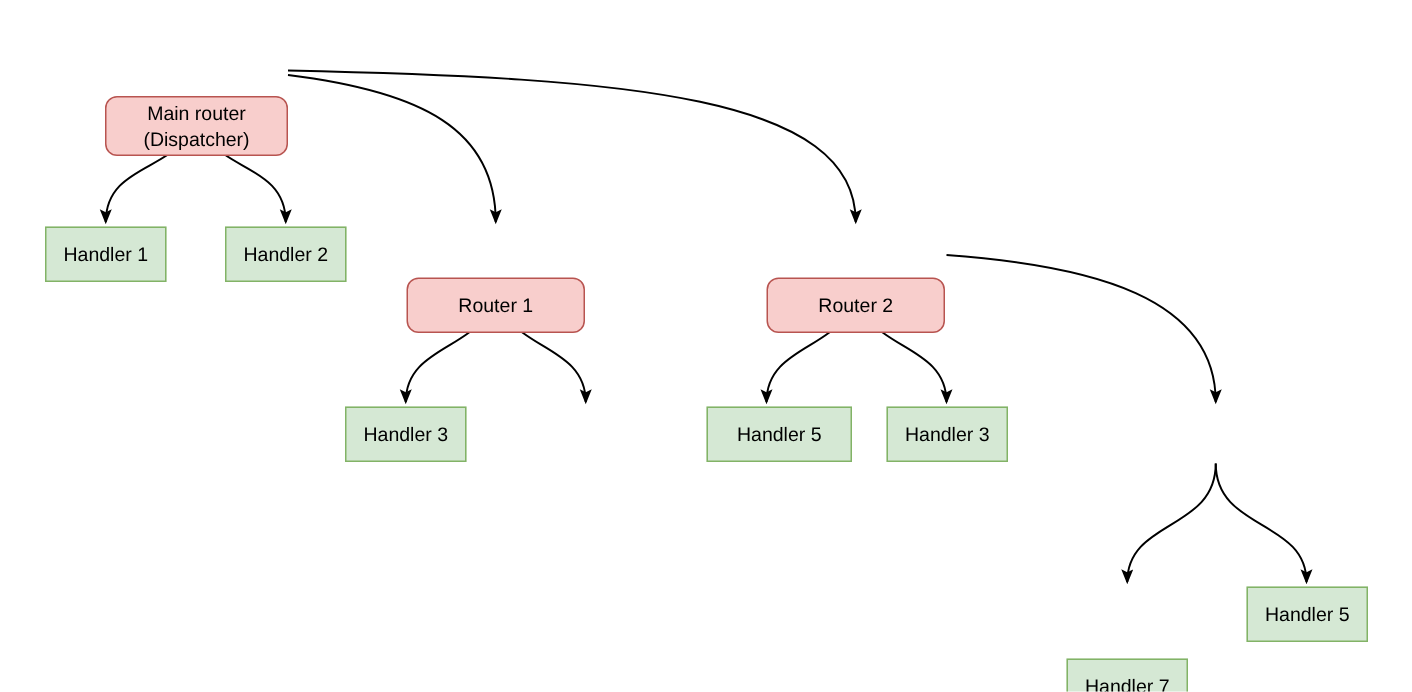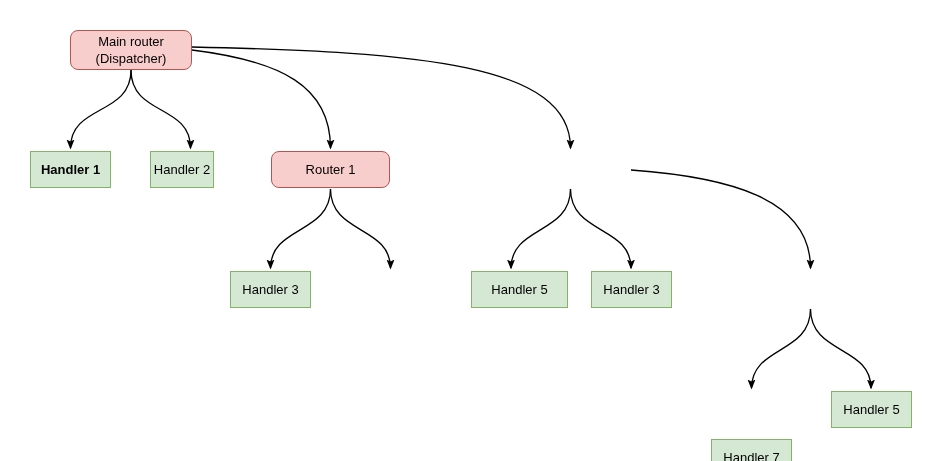--- a/index.html
+++ b/index.html
@@ -42,20 +42,21 @@
     justify-content: center;
     font-size: 13px;
     line-height: 17px;
     color: #000000;
     text-align: center;
   }
   .node.router {
     background: var(--router-fill);
     border: 1.5px solid var(--router-border);
     border-radius: 8px;
+    margin-top: 34px;
   }
   .node.handler {
     background: var(--handler-fill);
     border: 1.5px solid var(--handler-border);
     border-radius: 0;
   }
 </style>
 </head>
 <body>
 
@@ -78,32 +79,35 @@
     <path class="edge" d="M 631 170 C 728 177, 810.5 198, 810.5 268" marker-end="url(#arrow)"></path>
     <path class="edge" d="M 810.5 309 C 810.5 354, 751.5 346, 751.5 388" marker-end="url(#arrow)"></path>
     <path class="edge" d="M 810.5 309 C 810.5 354, 871 346, 871 388" marker-end="url(#arrow)"></path>
   </svg>
 
   <div class="node router" style="left:70px; top:30px; width:122px; height:40px;">
     <div>Main router</div>
     <div>(Dispatcher)</div>
   </div>
 
-  <div class="node handler" style="left:30px; top:151px; width:81px; height:37px;font-weight:bold;">
+  <div class="node handler" style="left:30px; top:151px; width:81px; height:37px;">
     <div>Handler 1</div>
   </div>
 
-  <div class="node handler" style="left:150px; top:151px; width:64px; height:37px;">
+  <div class="node handler" style="left:150px; top:151px; width:81px; height:37px;">
     <div>Handler 2</div>
   </div>
 
   <div class="node router" style="left:271px; top:151px; width:119px; height:37px;justify-content:center;">
     <div>Router 1</div>
   </div>
 
+  <div class="node router" style="left:511px; top:151px; width:119px; height:37px;">
+    <div>Router 2</div>
+  </div>
 
   <div class="node handler" style="left:230px; top:271px; width:81px; height:37px;text-align:right;">
     <div>Handler 3</div>
   </div>
 
 
   <div class="node handler" style="left:471px; top:271px; width:97px; height:37px;">
     <div>Handler 5</div>
   </div>
 

